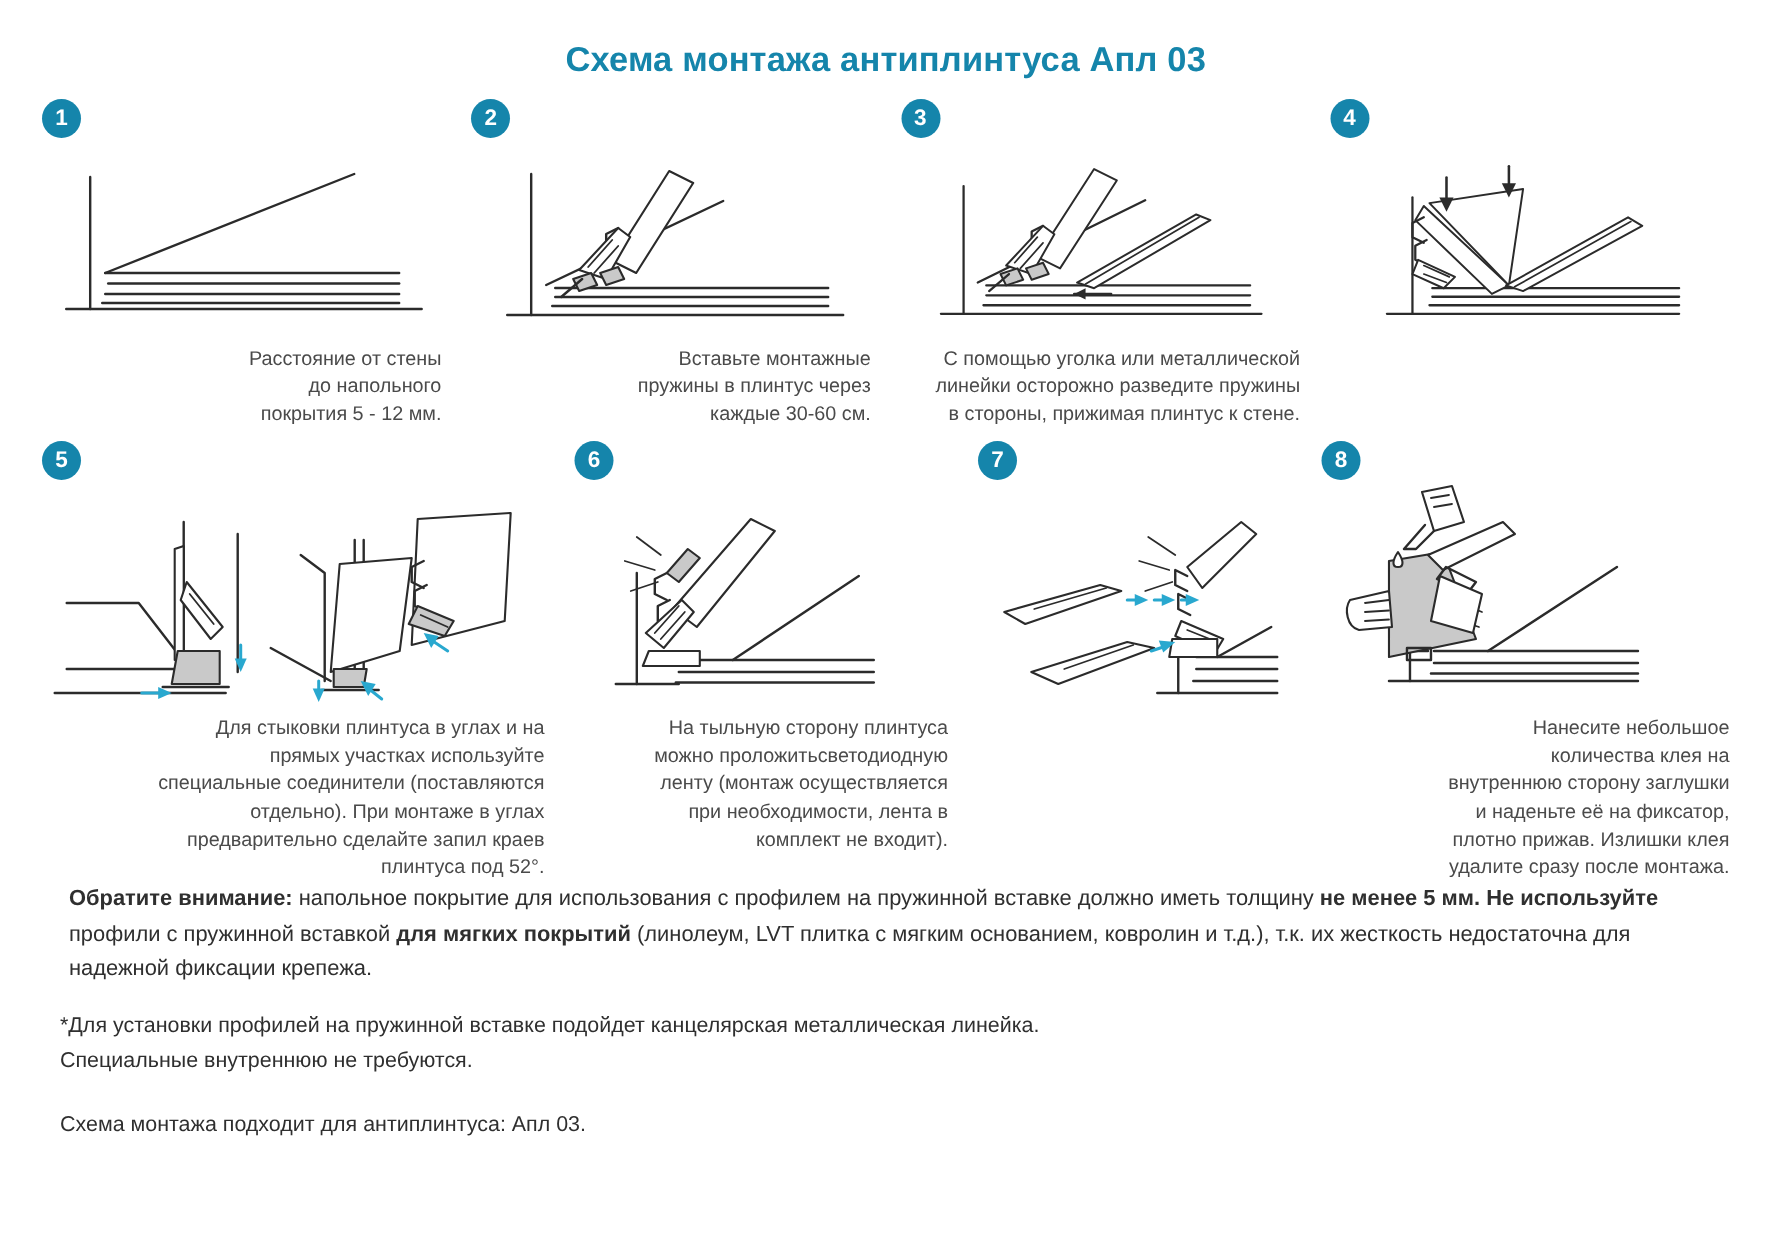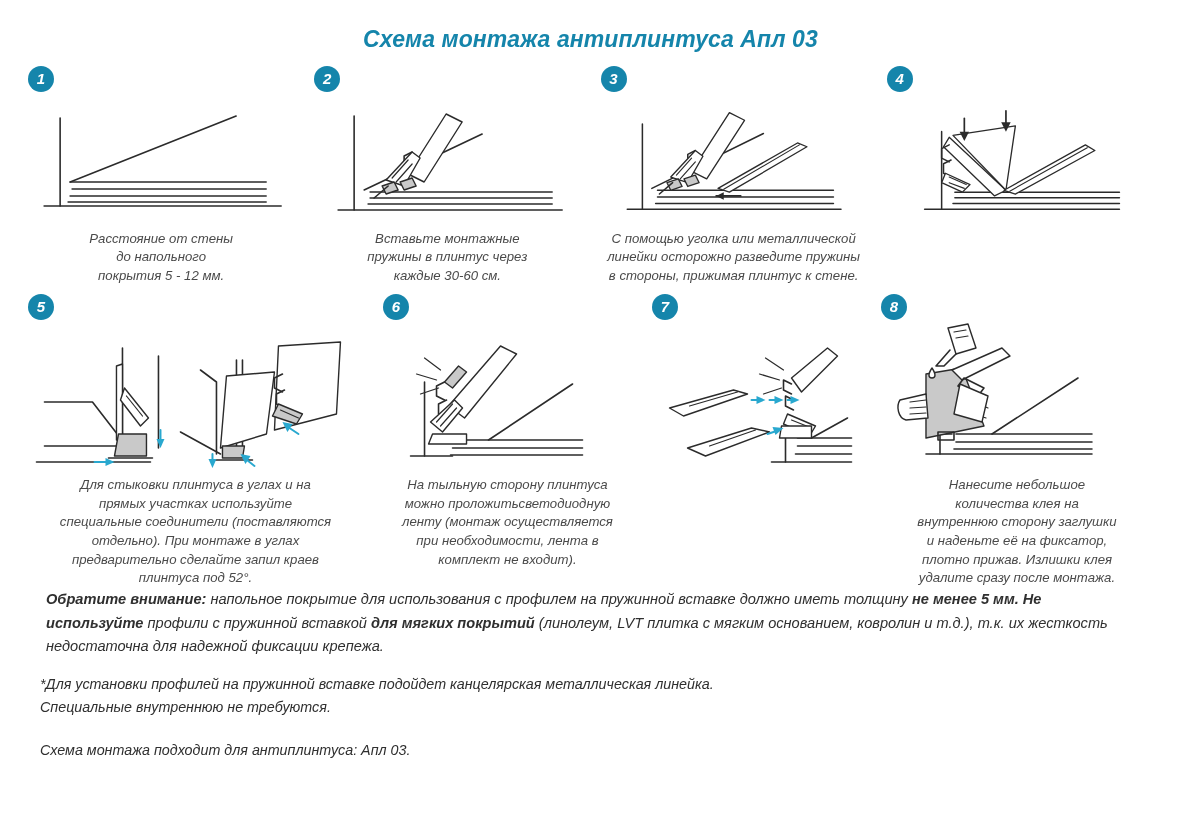--- a/index.html
+++ b/index.html
@@ -15,21 +15,20 @@
     color: #3a3a3a;
     overflow: hidden;
     position: relative;
   }
   .page {
     width: 1181px;
     height: 827px;
     position: relative;
     box-sizing: border-box;
     padding: 0;
-    font-style: italic;
   }
 
   
   .title {
     text-align: center;
     color: #1585ab;
     font-size: 23px;
     font-weight: bold;
     letter-spacing: 0.1px;
     padding-top: 26px;
@@ -74,21 +73,21 @@
   }
 
   .art {
     width: 100%;
     height: 132px;
     display: block;
   }
   .art-tall { height: 150px; }
 
   .caption {
-    text-align: center;
+    text-align: right;
     font-size: 13.2px;
     line-height: 1.42;
     color: #4a4a4a;
     margin-top: 4px;
     padding: 0 4px;
   }
 
   
   .note {
     margin: 0 40px 0 46px;

